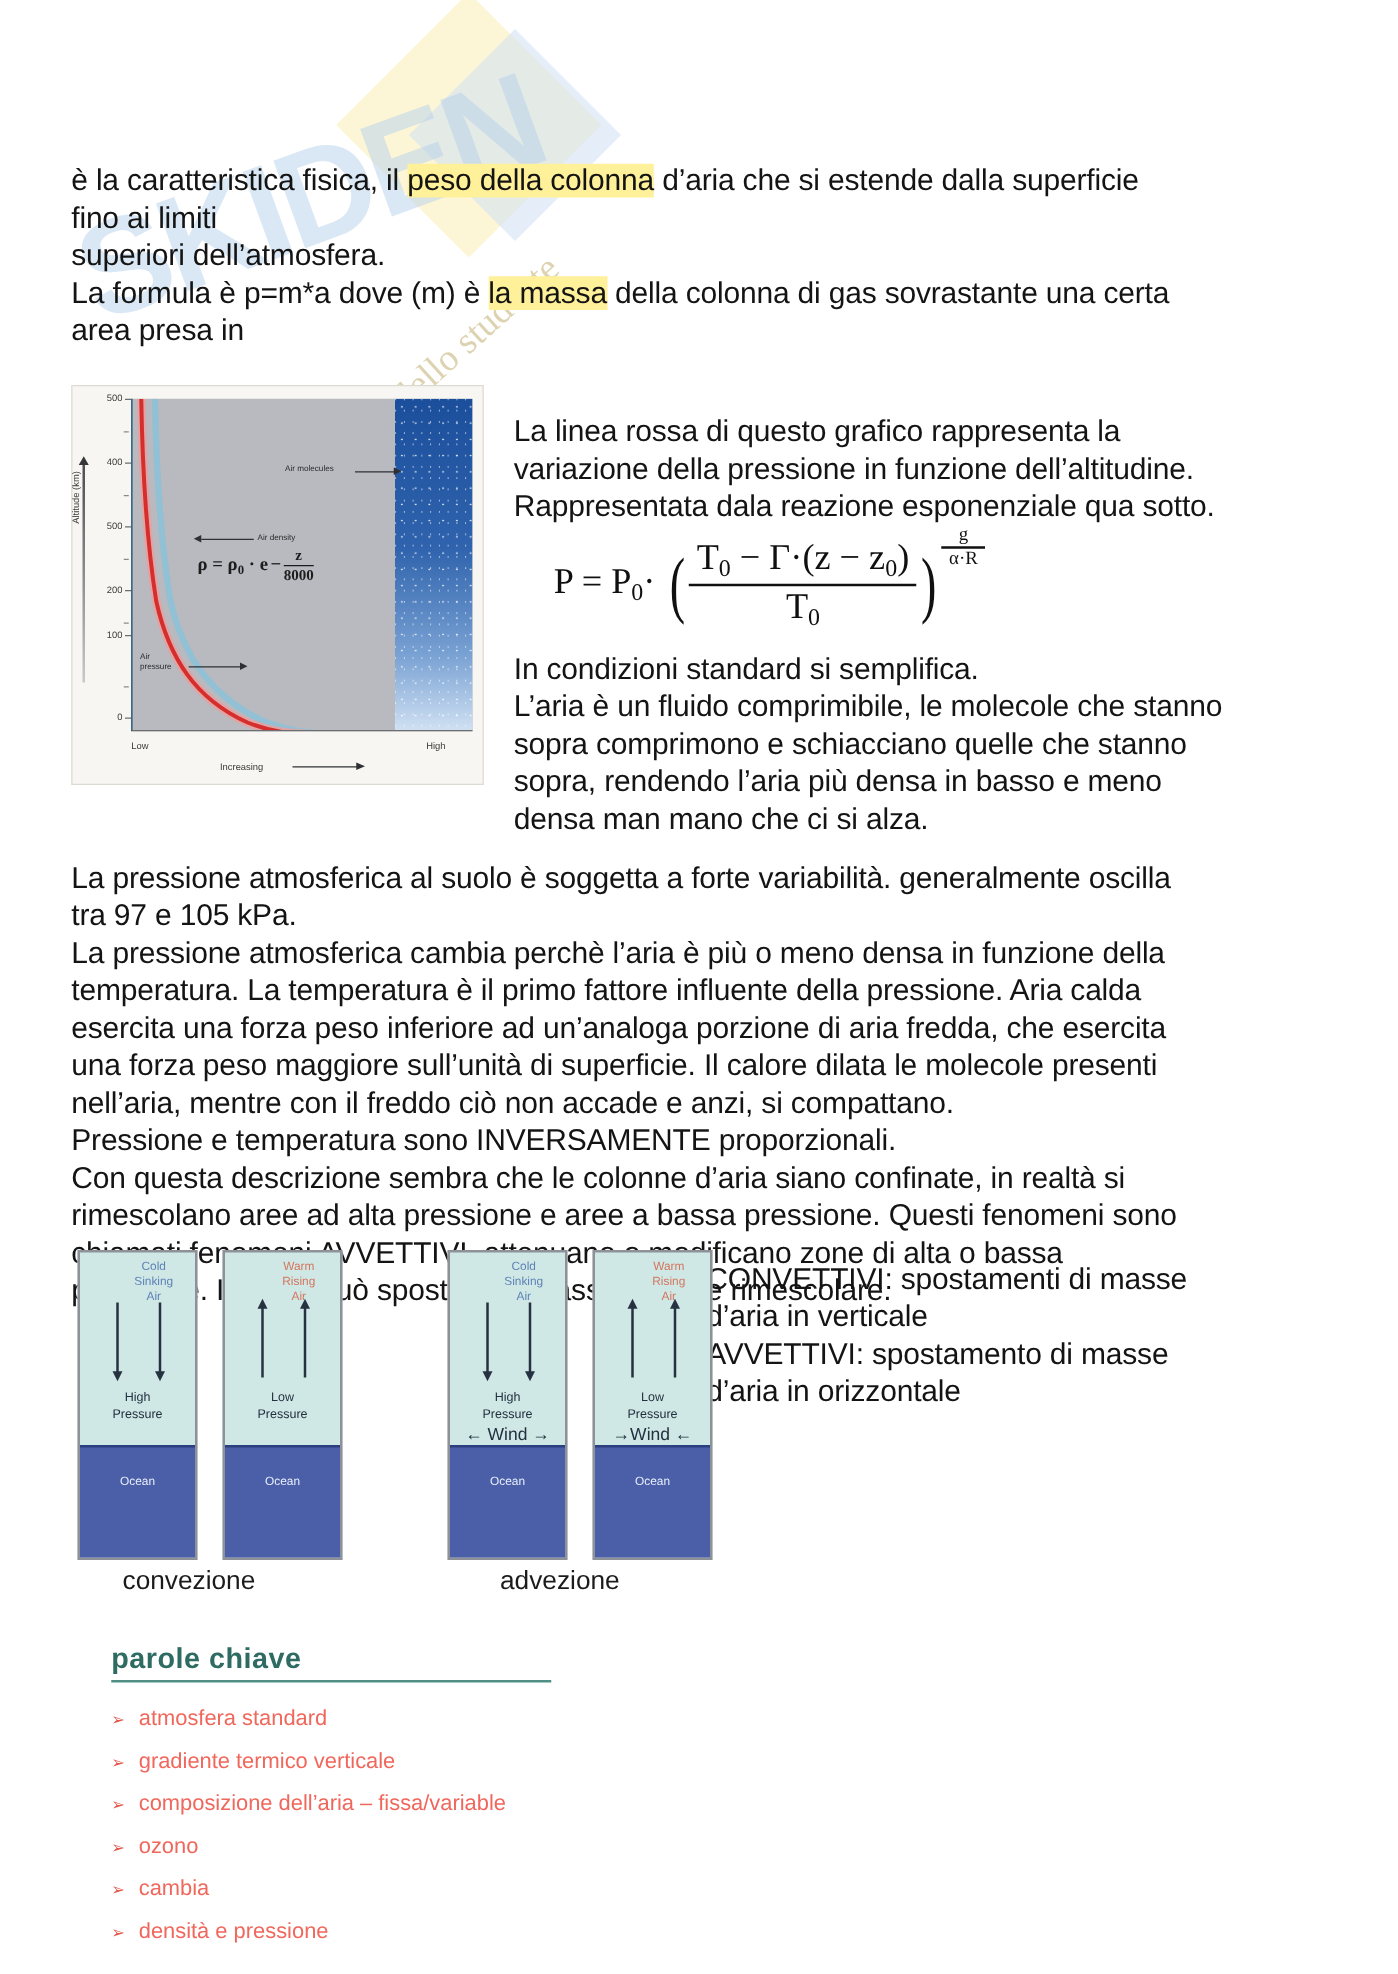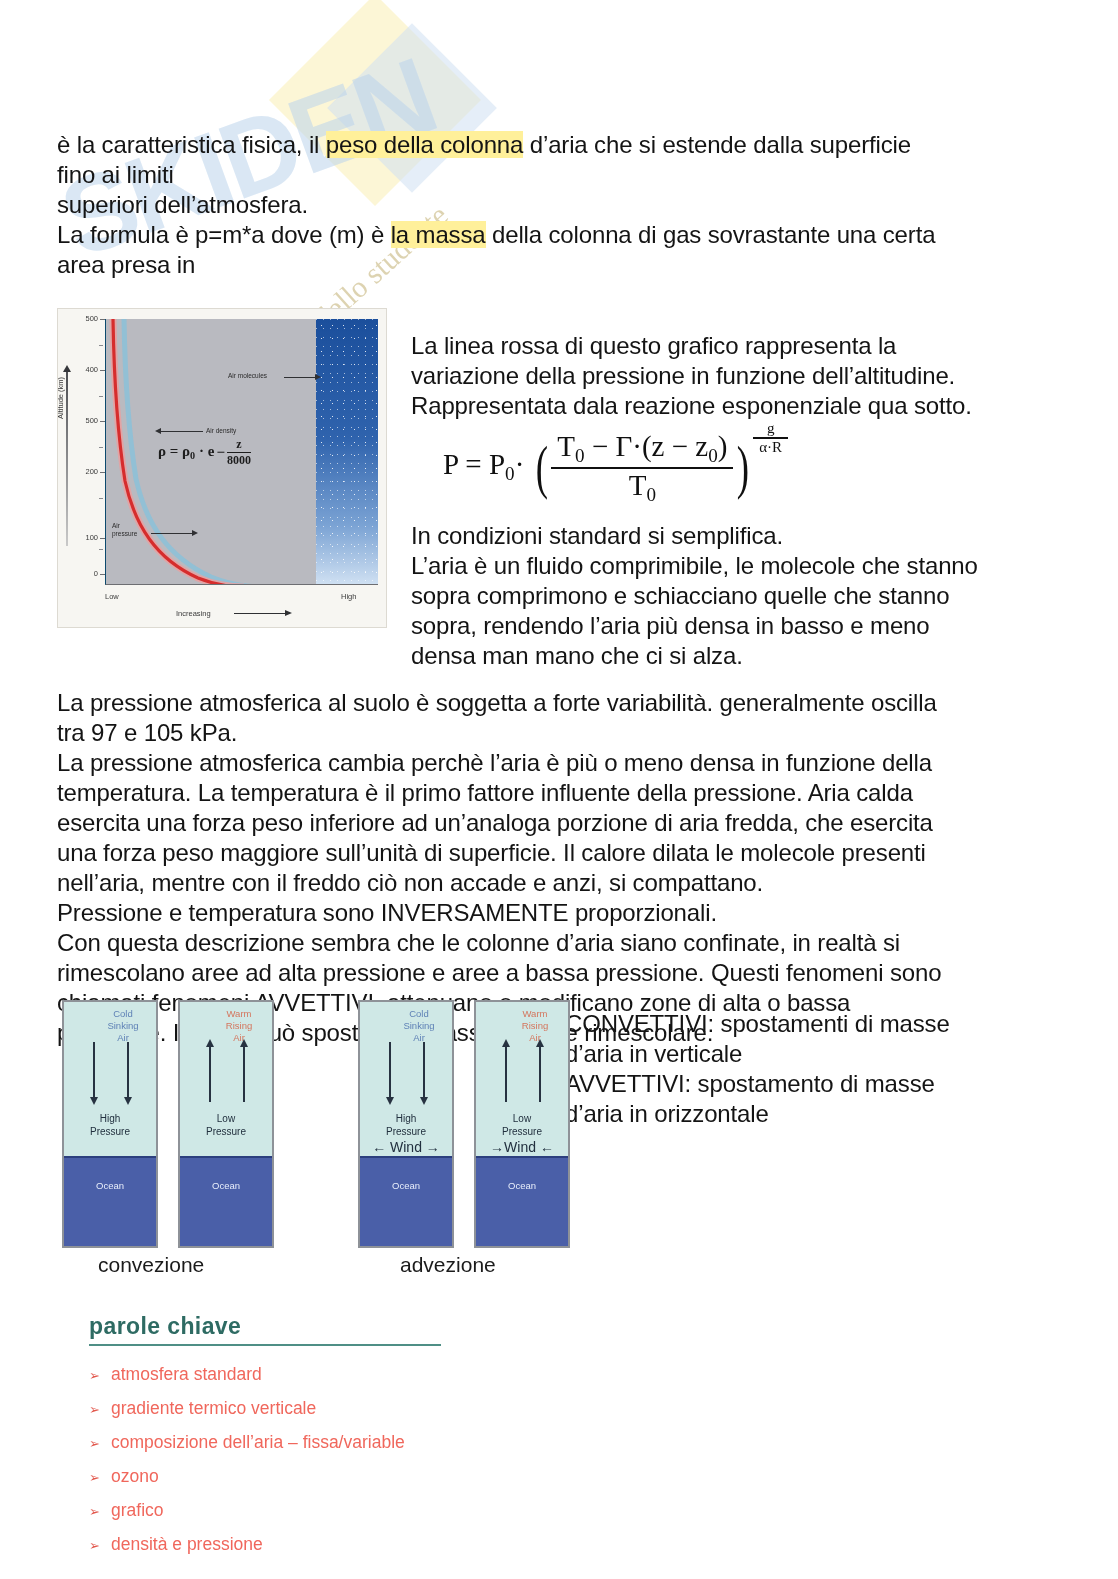--- a/index.html
+++ b/index.html
@@ -340,21 +340,21 @@
 
     <div class="chart-fig">
 
       <div class="up-arrow"></div>
       <div class="axis-y-label">Altitude (km)</div>
 
       <div class="ytick" style="top:5px;">500</div>
       <div class="ytick" style="top:56px;">400</div>
       <div class="ytick" style="top:107px;">500</div>
       <div class="ytick" style="top:158px;">200</div>
-      <div class="ytick" style="top:224px;">100</div>
+      <div class="ytick" style="top:194px;">100</div>
       <div class="ytick" style="top:260px;">0</div>
 
       <div class="yminor" style="top:36px;"></div>
       <div class="yminor" style="top:87px;"></div>
       <div class="yminor" style="top:138px;"></div>
       <div class="yminor" style="top:189px;"></div>
       <div class="yminor" style="top:240px;"></div>
 
       <div class="chart-plot">
         <div class="mol-band"></div>
@@ -482,21 +482,21 @@
         <div class="kw-item">
           <span class="kw-bullet">➢</span>
           <span>composizione dell’aria – fissa/variable</span>
         </div>
         <div class="kw-item">
           <span class="kw-bullet">➢</span>
           <span>ozono</span>
         </div>
         <div class="kw-item">
           <span class="kw-bullet">➢</span>
-          <span>grafico</span>
+          <span>cambia</span>
         </div>
         <div class="kw-item">
           <span class="kw-bullet">➢</span>
           <span>densità e pressione</span>
         </div>
       </div>
     </div>
 
   </div>
 </div>

